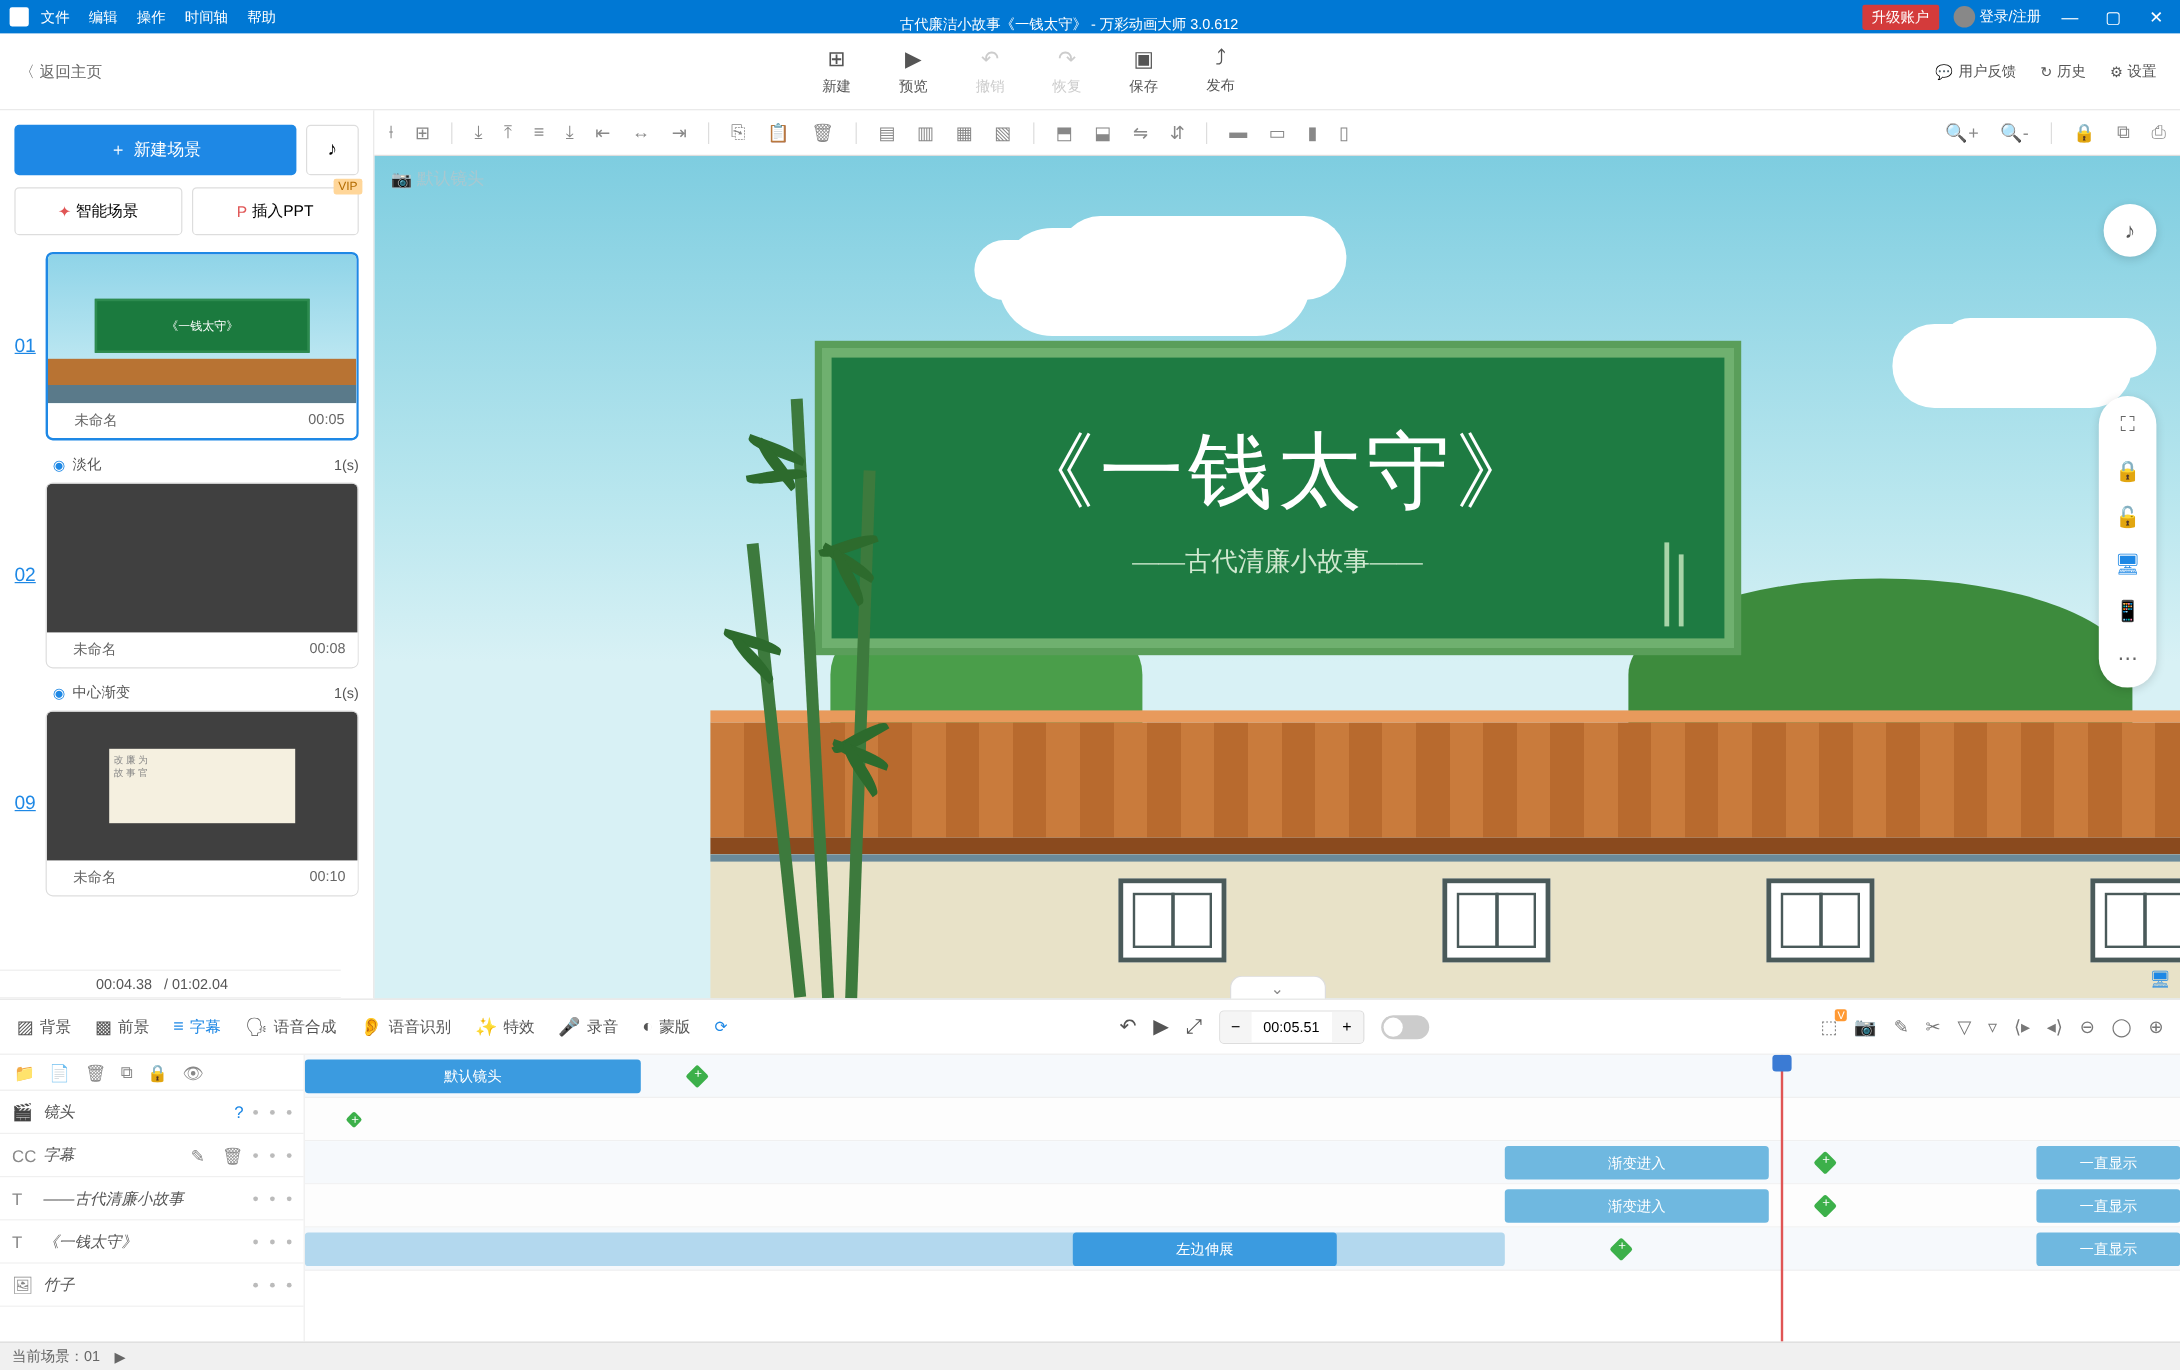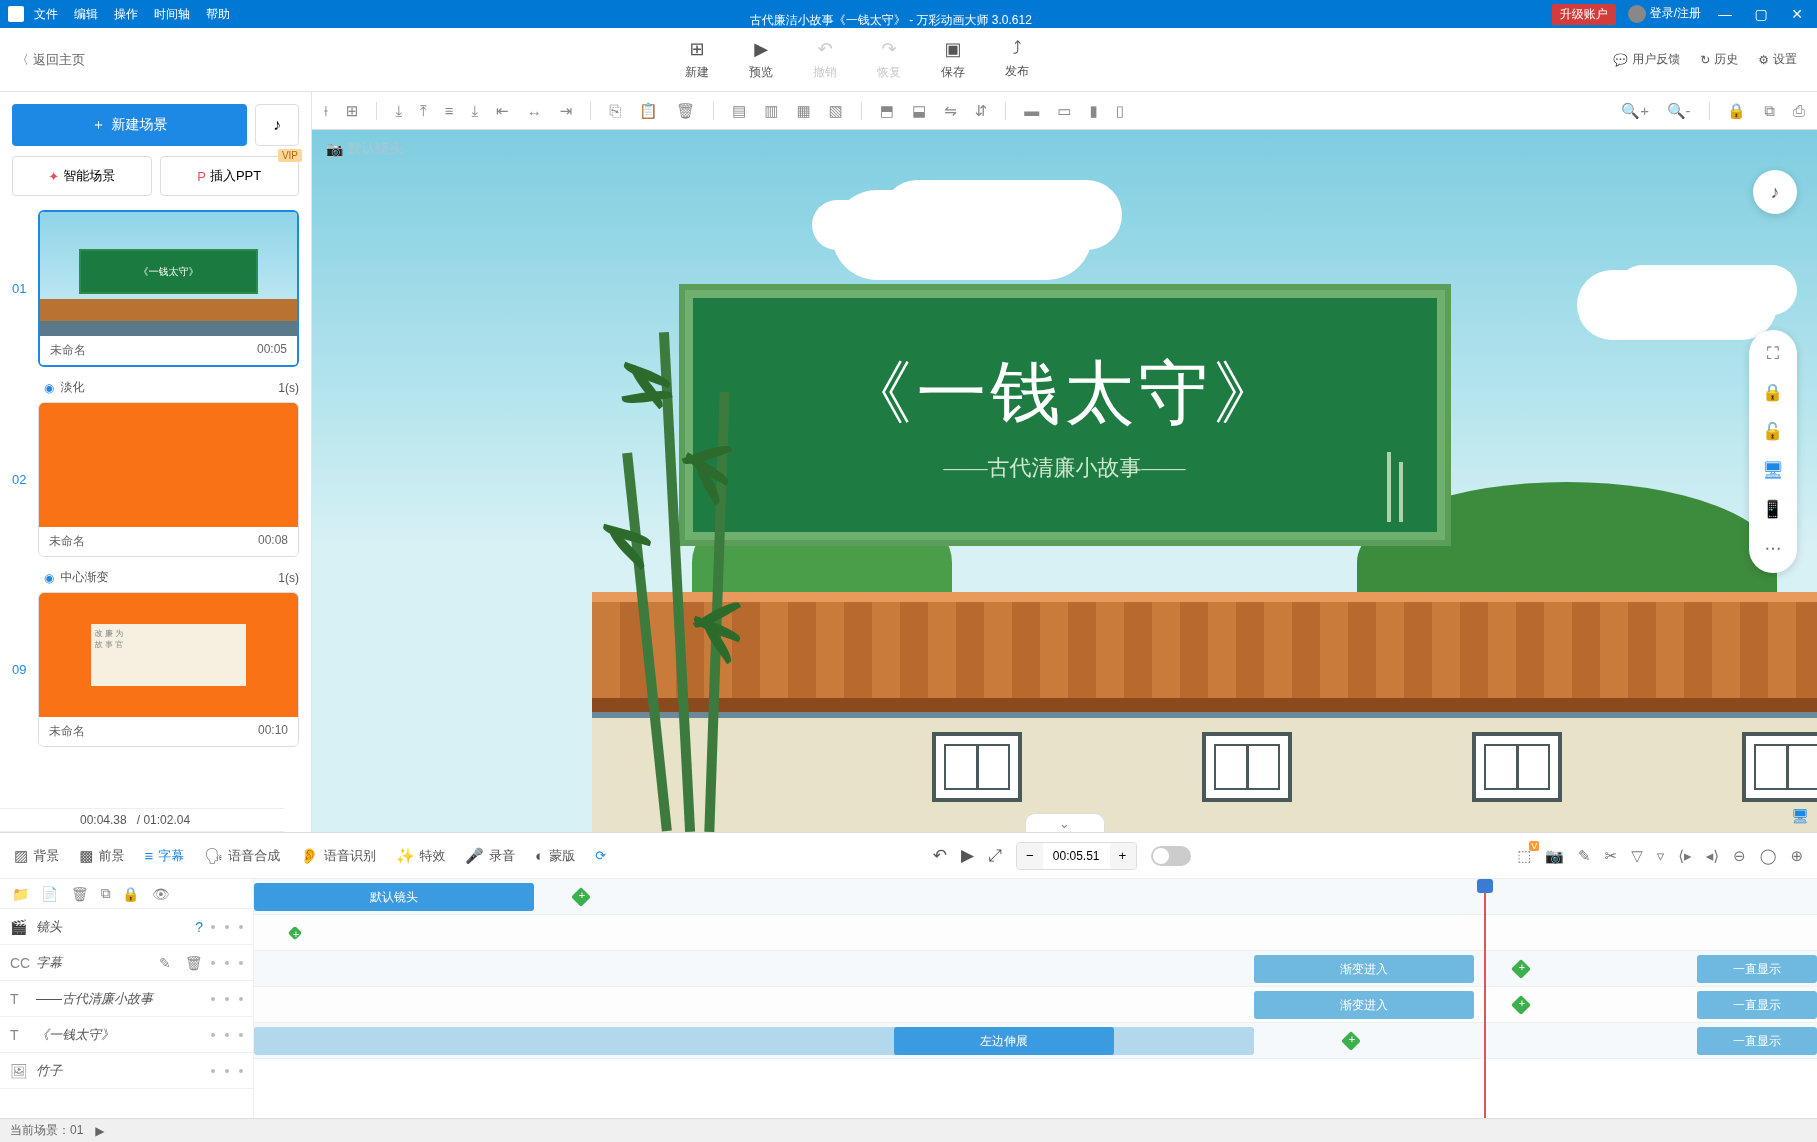--- a/index.html
+++ b/index.html
@@ -33,28 +33,28 @@
 .sidebar { width: 312px; background: #fff; border-right: 1px solid #e5e5e5; display: flex; flex-direction: column; padding: 12px; overflow: hidden; }
 .new-scene-row { display: flex; gap: 8px; margin-bottom: 10px; }
 .new-scene-btn { flex: 1; background: #1e88e5; color: #fff; border: none; padding: 12px; border-radius: 4px; cursor: pointer; font-size: 14px; display: flex; justify-content: center; align-items: center; gap: 6px; }
 .music-btn { width: 44px; background: #fff; border: 1px solid #ddd; border-radius: 4px; cursor: pointer; display: flex; align-items: center; justify-content: center; font-size: 16px; }
 .ai-row { display: flex; gap: 8px; margin-bottom: 14px; }
 .ai-btn { flex: 1; background: #fff; border: 1px solid #ddd; border-radius: 4px; padding: 10px; cursor: pointer; font-size: 13px; position: relative; display: flex; align-items: center; justify-content: center; gap: 4px; }
 .vip-tag { position: absolute; top: -8px; right: -4px; background: #ffd699; color: #b36b00; font-size: 10px; padding: 1px 4px; border-radius: 2px; }
 
 .scene-list { flex: 1; overflow-y: auto; }
 .scene-entry { display: flex; align-items: center; margin-bottom: 6px; }
-.scene-num { width: 26px; color: #1e88e5; font-size: 13px; }
+.scene-num { width: 26px; color: #1e88e5; font-size: 16px; text-decoration: underline; }
 .scene-card { flex: 1; border: 1px solid #ddd; border-radius: 6px; overflow: hidden; }
 .scene-card.active { border: 2px solid #1e88e5; }
 .scene-thumb { height: 124px; background: linear-gradient(#8fd4e8,#cdeef5); position: relative; overflow: hidden; }
-.scene-thumb.blank { background: #f97316; }
+.scene-thumb.blank { background: #404040; }
 .scene-thumb .mini-sign { position: absolute; top: 30%; left: 15%; width: 70%; height: 36%; background: #1b7a3e; border: 2px solid #2d8b4f; display: flex; align-items: center; justify-content: center; color: #fff; font-size: 10px; }
 .scene-thumb .mini-roof { position: absolute; bottom: 0; left: 0; right: 0; height: 30%; background: linear-gradient(#b87333 60%, #5a7a8a 60%); }
-.scene-footer { display: flex; justify-content: space-between; padding: 6px 10px; font-size: 12px; color: #666; background: #fff; }
+.scene-footer { display: flex; justify-content: space-between; padding: 6px 10px; font-size: 12px; color: #666; background: #fff; margin-left: 12px; }
 .transition-row { display: flex; align-items: center; padding: 6px 0 6px 32px; font-size: 12px; color: #555; gap: 6px; }
 .transition-row .play-ico { color: #1e88e5; }
 
 
 .canvas-wrap { flex: 1; background: #e8e8e8; display: flex; flex-direction: column; position: relative; }
 .canvas-toolbar { height: 38px; background: #fff; border-bottom: 1px solid #ddd; display: flex; align-items: center; padding: 0 12px; gap: 18px; color: #888; }
 .canvas-toolbar .sep { width: 1px; height: 18px; background: #ddd; }
 .canvas-toolbar .tbicon { cursor: pointer; font-size: 15px; }
 .canvas-toolbar .spacer { flex: 1; }
 

